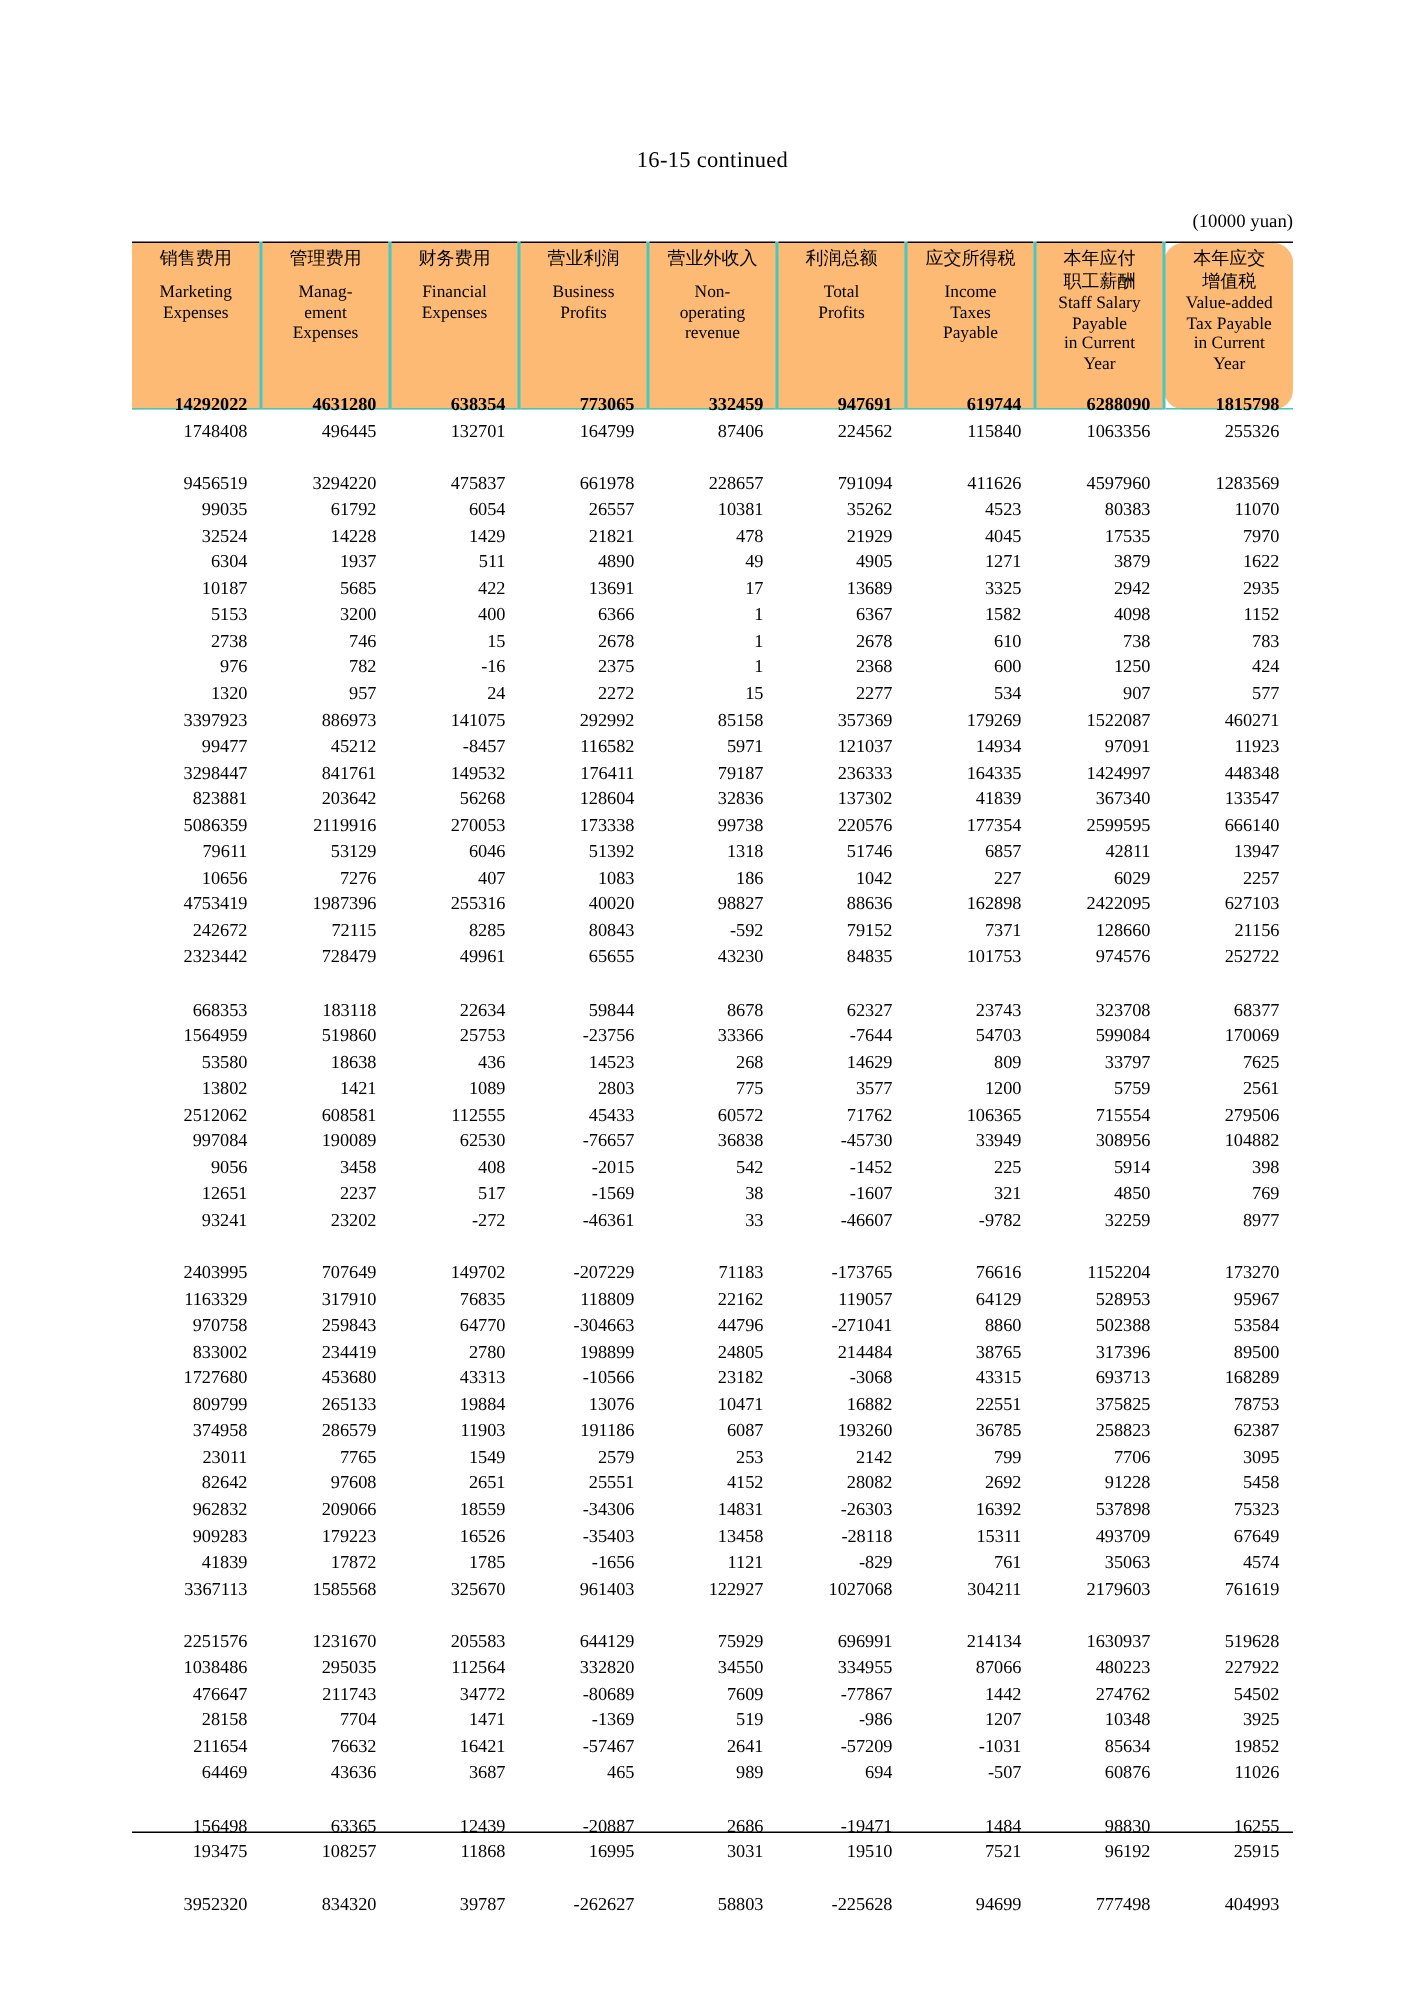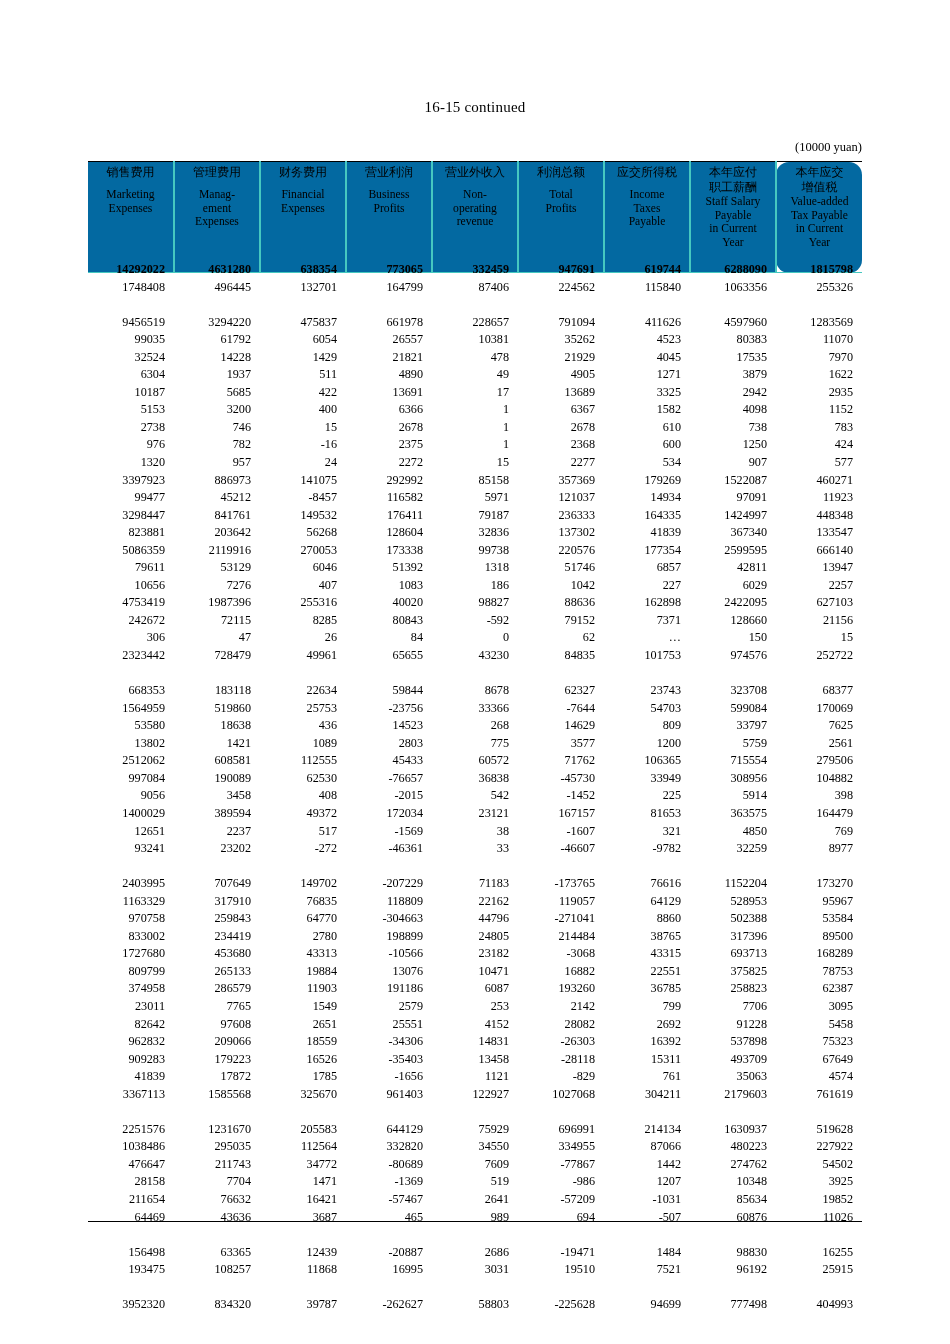--- a/index.html
+++ b/index.html
@@ -30,21 +30,21 @@
   
   .tbl{
     position:absolute;
     left:88px;top:161px;
     width:774px;
     border-collapse:collapse;
     table-layout:fixed;
   }
   .tbl col.c{width:86px;}
   thead th{
-    background:#0369a1;
+    background:#fdba74;
     border-left:2px solid #46c8c0;
     border-top:1.6px solid #000;
     border-bottom:1.6px solid #46c8c0;
     vertical-align:top;
     padding:3px 4px 23px 4px;
     font-weight:normal;
     font-size:11.5px;
     line-height:14.2px;
     height:92px;
     box-sizing:border-box;
@@ -413,31 +413,20 @@
             <td>72115</td>
             <td>8285</td>
             <td>80843</td>
             <td>-592</td>
             <td>79152</td>
             <td>7371</td>
             <td>128660</td>
             <td>21156</td>
           </tr>
           <tr>
-            <td>306</td>
-            <td>47</td>
-            <td>26</td>
-            <td>84</td>
-            <td>0</td>
-            <td>62</td>
-            <td>…</td>
-            <td>150</td>
-            <td>15</td>
-          </tr>
-          <tr>
             <td>2323442</td>
             <td>728479</td>
             <td>49961</td>
             <td>65655</td>
             <td>43230</td>
             <td>84835</td>
             <td>101753</td>
             <td>974576</td>
             <td>252722</td>
           </tr>
@@ -523,31 +512,20 @@
             <td>3458</td>
             <td>408</td>
             <td>-2015</td>
             <td>542</td>
             <td>-1452</td>
             <td>225</td>
             <td>5914</td>
             <td>398</td>
           </tr>
           <tr>
-            <td>1400029</td>
-            <td>389594</td>
-            <td>49372</td>
-            <td>172034</td>
-            <td>23121</td>
-            <td>167157</td>
-            <td>81653</td>
-            <td>363575</td>
-            <td>164479</td>
-          </tr>
-          <tr>
             <td>12651</td>
             <td>2237</td>
             <td>517</td>
             <td>-1569</td>
             <td>38</td>
             <td>-1607</td>
             <td>321</td>
             <td>4850</td>
             <td>769</td>
           </tr>

